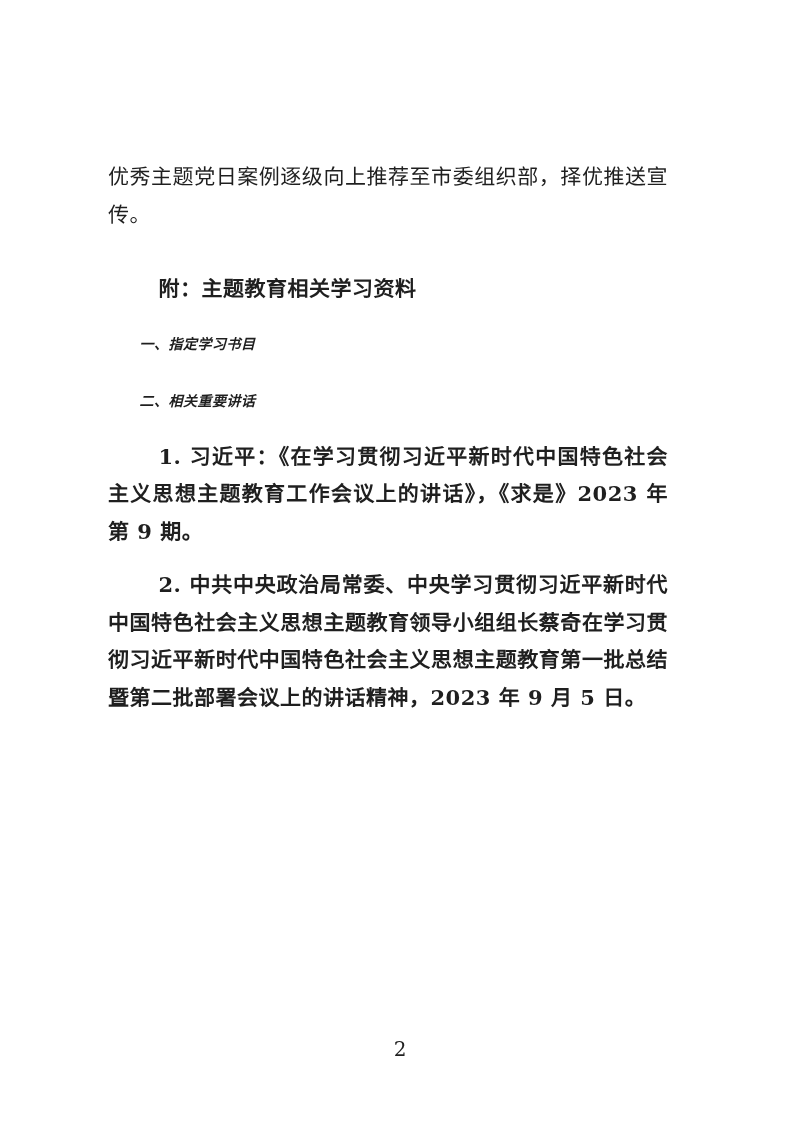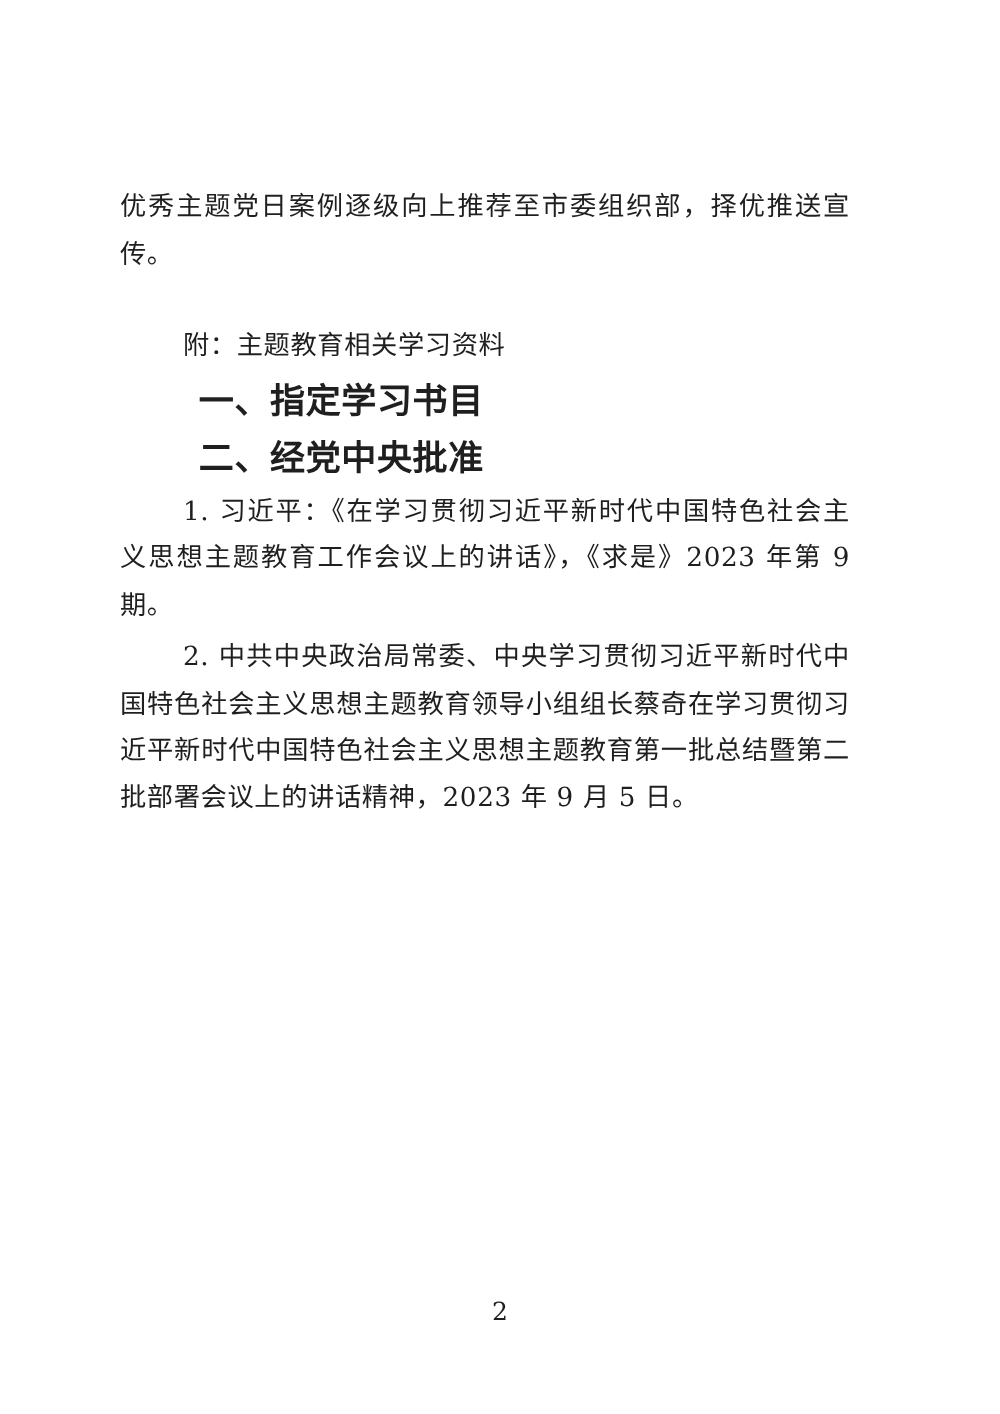--- a/index.html
+++ b/index.html
@@ -20,36 +20,38 @@
     left: 92px;
     top: 143px;
     width: 592px;
     font-family: "DejaVu Serif", "Liberation Serif", serif;
     font-size: 21px;
     line-height: 37.5px;
     text-align: justify;
     letter-spacing: 0.5px;
   }
   .content p {
-    margin: 4px;
+    margin: 16px;
   }
   .indent {
     text-indent: 2.4em;
+    font-weight: bold;
   }
   .gap-after {
     margin-bottom: 36px !important;
   }
   .heading {
     font-family: "DejaVu Sans", "Liberation Sans", sans-serif;
     font-weight: 700;
-    font-size: 28px;
+    font-size: 14px;
     line-height: 41px;
     text-indent: 2.25em;
     text-align: left;
     margin: 0;
+    font-style: italic;
   }
   .heading-1 { margin-top: 2px !important; }
   .heading-2 { margin-top: 5px !important; }
   .para-after-heading { margin-top: 3px !important; }
   .item-2 { margin-top: 2px !important; }
   .page-number {
     position: absolute;
     left: 0;
     right: 0;
     top: 1036px;
@@ -66,21 +68,21 @@
 <div class="page">
   <div class="content">
 
     <p class="gap-after">优秀主题党日案例逐级向上推荐至市委组织部，择优推送宣传。</p>
 
     <p class="indent">附：主题教育相关学习资料</p>
 
     <p class="heading heading-1">一、指定学习书目</p>
 
 
-    <p class="heading heading-2">二、经党中央批准</p>
+    <p class="heading heading-2">二、相关重要讲话</p>
 
     <p class="indent para-after-heading">1. 习近平：《在学习贯彻习近平新时代中国特色社会主义思想主题教育工作会议上的讲话》，《求是》2023 年第 9 期。</p>
 
     <p class="indent item-2">2. 中共中央政治局常委、中央学习贯彻习近平新时代中国特色社会主义思想主题教育领导小组组长蔡奇在学习贯彻习近平新时代中国特色社会主义思想主题教育第一批总结暨第二批部署会议上的讲话精神，2023 年 9 月 5 日。</p>
 
   </div>
 
   <div class="page-number">2</div>
 </div>
 

